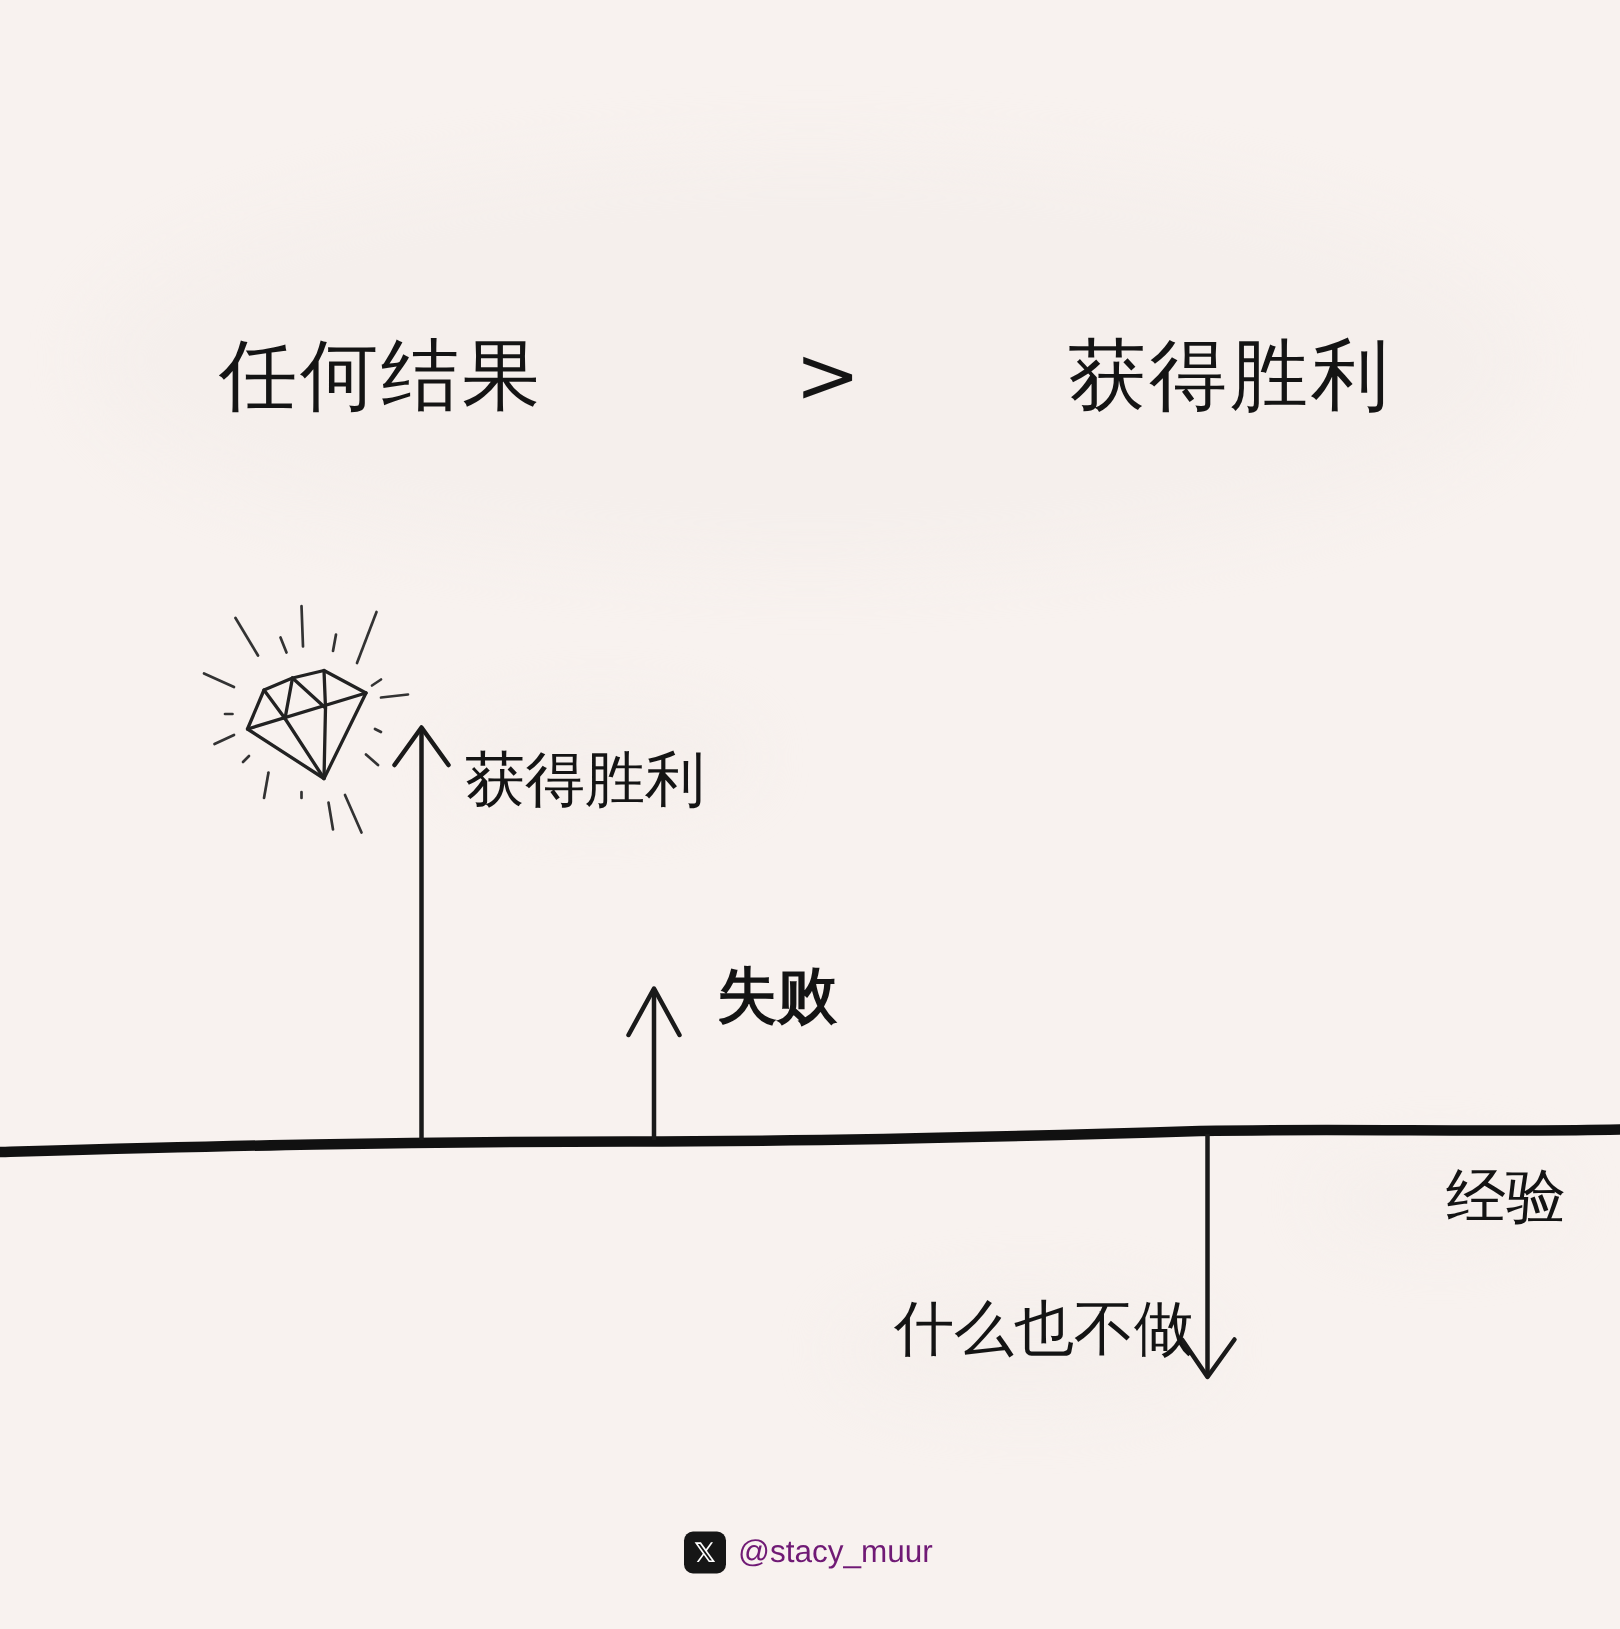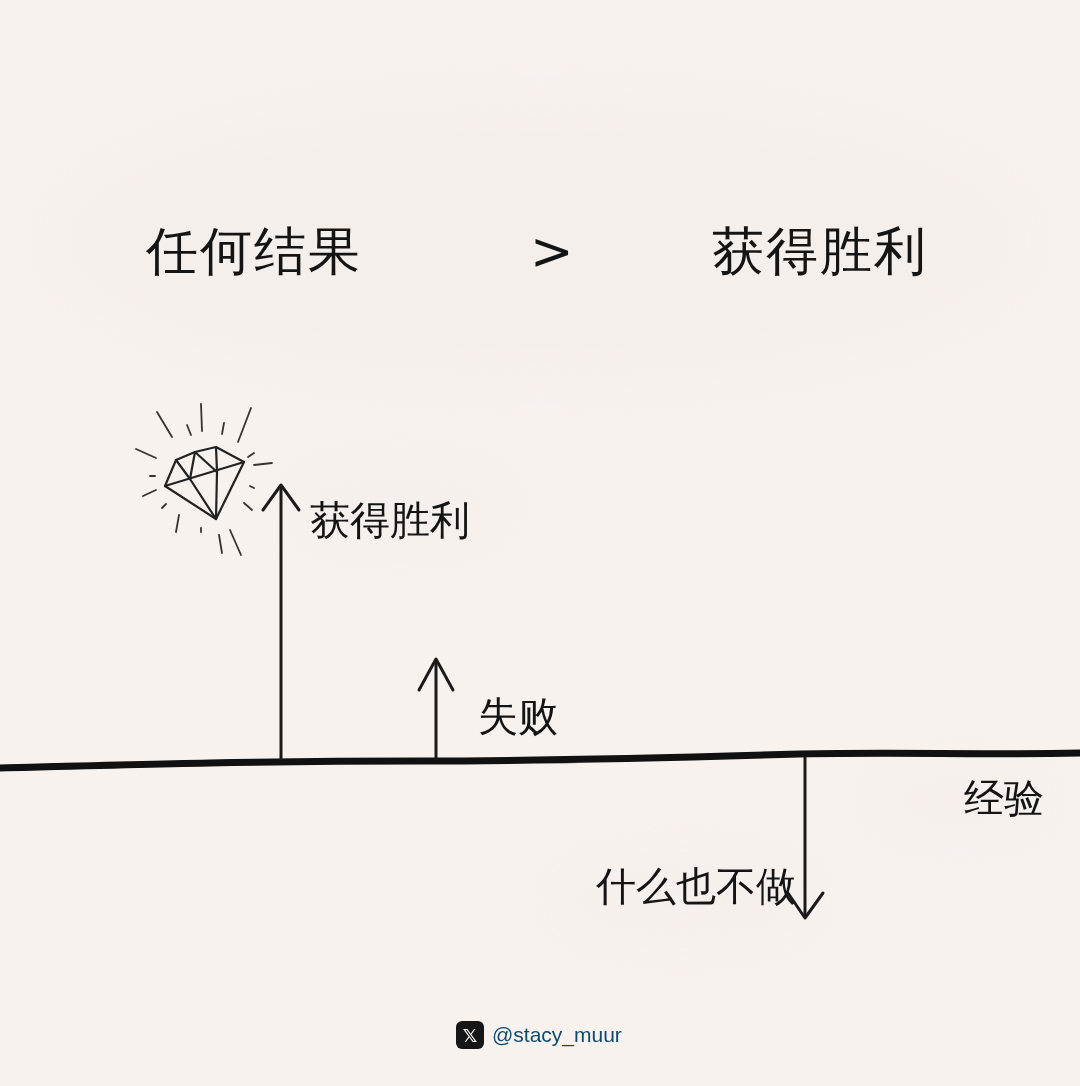--- a/index.html
+++ b/index.html
@@ -12,33 +12,33 @@
   .blob { position:absolute; border-radius:50%; background:#f5efec; filter:blur(18px); }
   .title {
     position:absolute; top:208px; font-size:52px; font-weight:500;
     letter-spacing:2px; line-height:86px; white-space:nowrap;
   }
   #t-left { left:146px; }
   #t-op { left:530px; font-weight:400; }
   #t-right { left:712px; }
   .label { position:absolute; font-size:40px; line-height:40px; white-space:nowrap; }
   #lbl-win { left:310px; top:500px; }
-  #lbl-fail { left:478px; top:696px; }
+  #lbl-fail { left:478px; top:644px;font-weight:bold; }
   #lbl-exp { left:964px; top:778px; }
   #lbl-nothing { left:596px; top:866px;text-align:right; }
   svg.art { position:absolute; left:0; top:0; }
   .credit {
     position:absolute; left:456px; top:1021px; display:flex; align-items:center; gap:8px;
   }
   .xlogo {
     width:28px; height:28px; border-radius:6px; background:#161616; color:#fff;
     display:flex; align-items:center; justify-content:center;
     font-size:18px; font-weight:bold; font-family:"DejaVu Sans", sans-serif;
   }
-  .handle { font-size:21px; color:#0c4a6e; font-family:"Liberation Sans", sans-serif; }
+  .handle { font-size:21px; color:#701a75; font-family:"Liberation Sans", sans-serif; }
 </style>
 </head>
 <body>
 
 <div class="blob" style="left:60px;top:100px;width:960px;height:280px;"></div>
 <div class="blob" style="left:300px;top:470px;width:200px;height:70px;"></div>
 <div class="blob" style="left:880px;top:770px;width:160px;height:60px;"></div>
 <div class="blob" style="left:560px;top:860px;width:250px;height:80px;"></div>
 
 <div class="title" id="t-left">任何结果</div>

